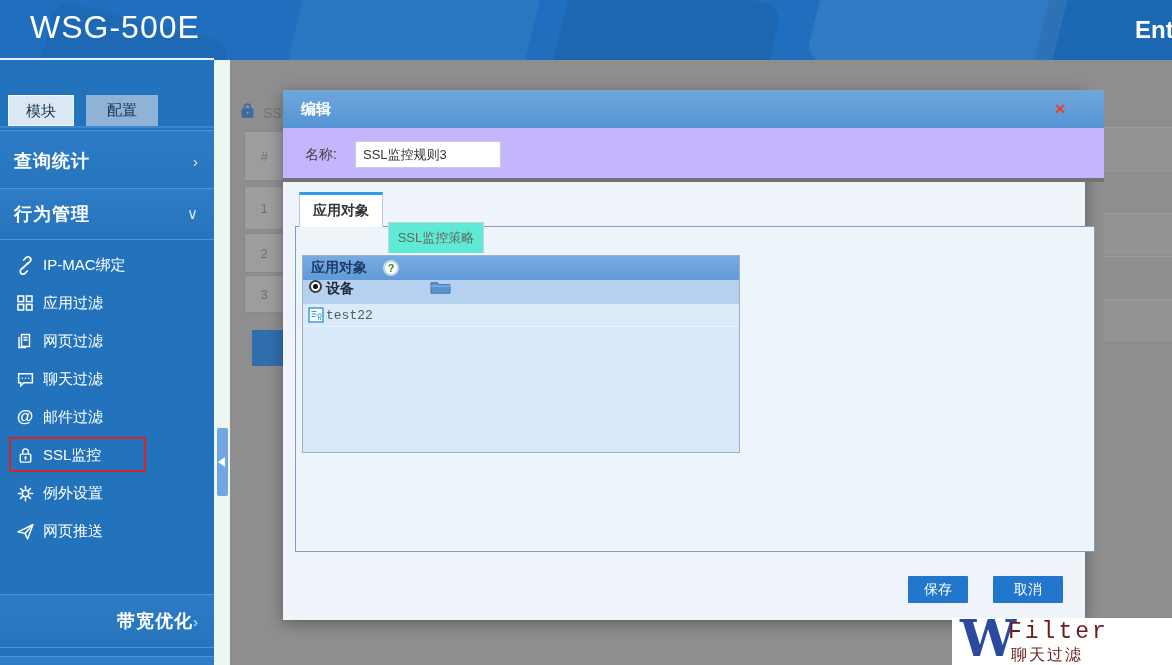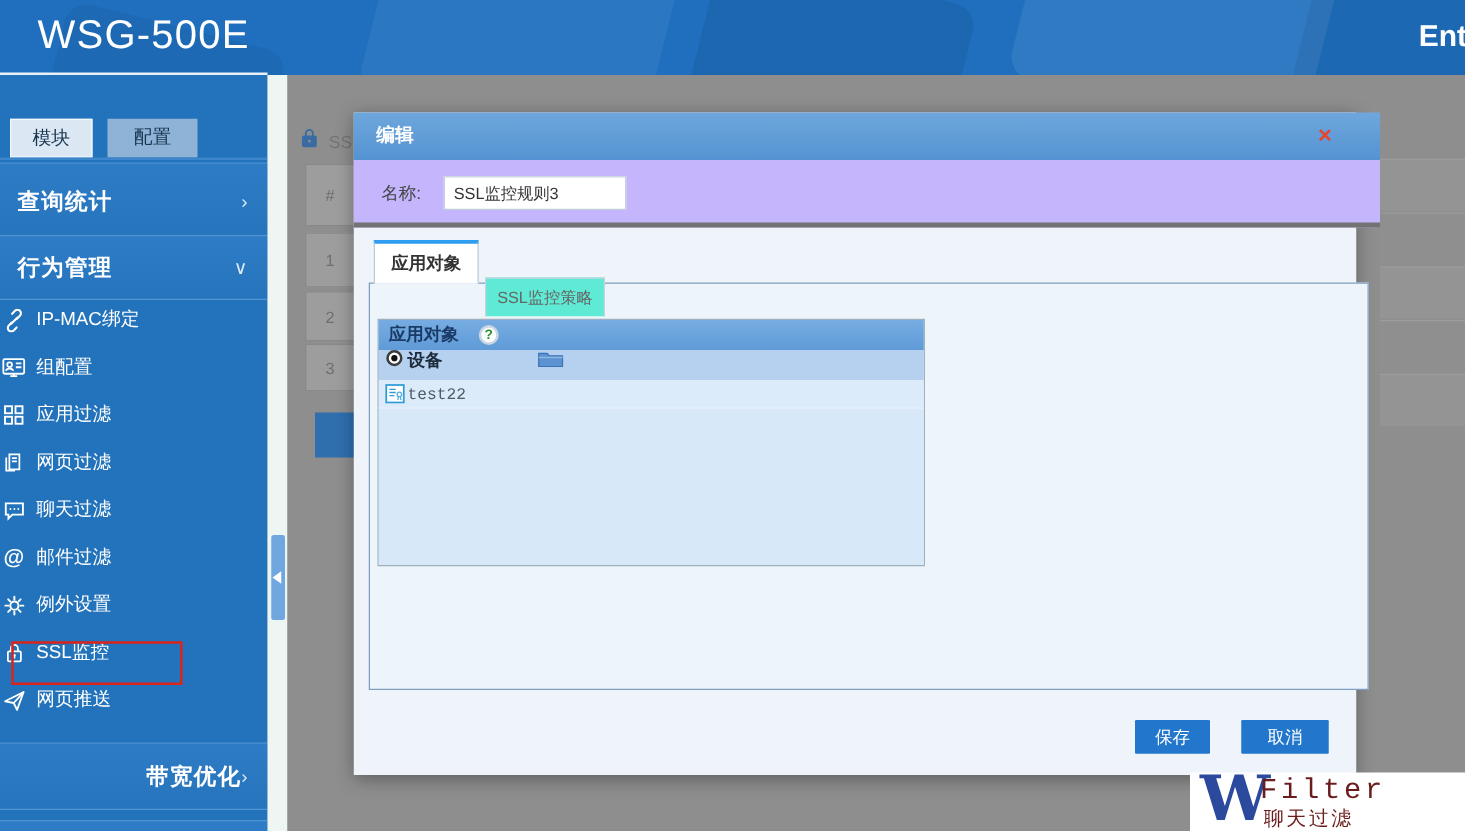--- a/index.html
+++ b/index.html
@@ -56,22 +56,22 @@
   .section .sec-label { font-size:18px; font-weight:bold; letter-spacing:1px; }
   .section .chev { font-size:15px; color:#dce9f5; }
   .sec-0 { top:70px;  height:62px; }
   .sec-1 { top:128px; height:52px; }
   .sec-2 { top:534px; height:54px;justify-content:flex-end; }
   .sec-3 { position:absolute; left:0; top:596px; width:214px; height:9px;
            background:#2d7cc5; border-top:1px solid #4f93d3; }
 
   .menu { position:absolute; left:0; top:186px; width:214px; }
   .menu-item {
-    position:relative; height:38px; display:flex; 
-    color:#fff; cursor:pointer;
+    position:relative; height:38px; display:flex; align-items:center;
+    padding-left:14px; color:#fff; cursor:pointer;
   }
   .menu-item .mi-icon { width:22px; height:20px; margin-right:7px; display:flex; align-items:center; justify-content:center; }
   .menu-item .mi-label { font-size:15px; }
   .menu-item .at-glyph { font-size:17px; font-weight:bold; color:#fff; }
   .hl-box {
     position:absolute; left:9px; top:1px; width:137px; height:35px;
     border:2px solid #da251c; pointer-events:none;
   }
 
   .collapse-handle {
@@ -246,32 +246,20 @@
         <svg width="19" height="19" viewBox="0 0 18 18" fill="none" stroke="#fff" stroke-width="1.6" stroke-linecap="round">
           <path d="M7 10.5 L4.8 12.7 a2.6 2.6 0 0 0 3.7 3.7 L10.7 14.2"></path>
           <path d="M11 7.5 L13.2 5.3 a2.6 2.6 0 0 0 -3.7 -3.7 L7.3 3.8"></path>
           <path d="M6.8 11.2 L11.2 6.8"></path>
         </svg>
       </span>
       <span class="mi-label">IP-MAC绑定</span>
     </div>
     <div class="menu-item">
       <span class="mi-icon">
-        <svg width="20" height="20" viewBox="0 0 18 18" fill="none" stroke="#fff" stroke-width="1.3">
-          <rect x="1.5" y="3" width="15" height="10.5" rx="1"></rect>
-          <circle cx="6" cy="7" r="1.7"></circle>
-          <path d="M3.3 11.4 c0.6-2.2 4.8-2.2 5.4 0"></path>
-          <path d="M10.5 6 h4 M10.5 8.8 h4"></path>
-          <path d="M9 13.5 v1.3 M6.5 15.2 h5"></path>
-        </svg>
-      </span>
-      <span class="mi-label">组配置</span>
-    </div>
-    <div class="menu-item">
-      <span class="mi-icon">
         <svg width="18" height="18" viewBox="0 0 18 18" fill="none" stroke="#fff" stroke-width="1.5">
           <rect x="2" y="2" width="5.6" height="5.6"></rect>
           <rect x="10.4" y="2" width="5.6" height="5.6"></rect>
           <rect x="2" y="10.4" width="5.6" height="5.6"></rect>
           <rect x="10.4" y="10.4" width="5.6" height="5.6"></rect>
         </svg>
       </span>
       <span class="mi-label">应用过滤</span>
     </div>
     <div class="menu-item">
@@ -295,39 +283,39 @@
       </span>
       <span class="mi-label">聊天过滤</span>
     </div>
     <div class="menu-item">
       <span class="mi-icon">
         <span class="at-glyph">@</span>
       </span>
       <span class="mi-label">邮件过滤</span>
     </div>
     <div class="menu-item">
-      <span class="mi-icon">
-        <svg width="19" height="19" viewBox="0 0 18 18" fill="none" stroke="#fff" stroke-width="1.5" stroke-linecap="round">
-          <circle cx="9" cy="9" r="3.1"></circle>
-          <path d="M9 2.2 V4.4 M9 13.6 V15.8 M2.2 9 H4.4 M13.6 9 H15.8 M4.3 4.3 L5.8 5.8 M12.2 12.2 L13.7 13.7 M13.7 4.3 L12.2 5.8 M5.8 12.2 L4.3 13.7"></path>
-        </svg>
-      </span>
-      <span class="mi-label">例外设置</span>
-    </div>
-    <div class="menu-item">
       <div class="hl-box"></div>
       <span class="mi-icon">
         <svg width="17" height="19" viewBox="0 0 18 20" fill="none" stroke="#fff" stroke-width="1.5">
           <rect x="3.5" y="8.5" width="11" height="8.5" rx="1"></rect>
           <path d="M6 8.5 V6 a3 3 0 0 1 6 0 V8.5"></path>
           <circle cx="9" cy="12" r="1.2" fill="#fff" stroke="none"></circle>
           <path d="M9 12.8 v1.8" stroke-width="1.6"></path>
         </svg>
       </span>
       <span class="mi-label">SSL监控</span>
+    </div>
+    <div class="menu-item">
+      <span class="mi-icon">
+        <svg width="19" height="19" viewBox="0 0 18 18" fill="none" stroke="#fff" stroke-width="1.5" stroke-linecap="round">
+          <circle cx="9" cy="9" r="3.1"></circle>
+          <path d="M9 2.2 V4.4 M9 13.6 V15.8 M2.2 9 H4.4 M13.6 9 H15.8 M4.3 4.3 L5.8 5.8 M12.2 12.2 L13.7 13.7 M13.7 4.3 L12.2 5.8 M5.8 12.2 L4.3 13.7"></path>
+        </svg>
+      </span>
+      <span class="mi-label">例外设置</span>
     </div>
     <div class="menu-item">
       <span class="mi-icon">
         <svg width="19" height="19" viewBox="0 0 18 18" fill="none" stroke="#fff" stroke-width="1.4" stroke-linejoin="round">
           <path d="M2 9.5 L16 2.5 L11 16 L8.5 10.8 Z"></path>
           <path d="M8.5 10.8 L16 2.5"></path>
         </svg>
       </span>
       <span class="mi-label">网页推送</span>
     </div>

